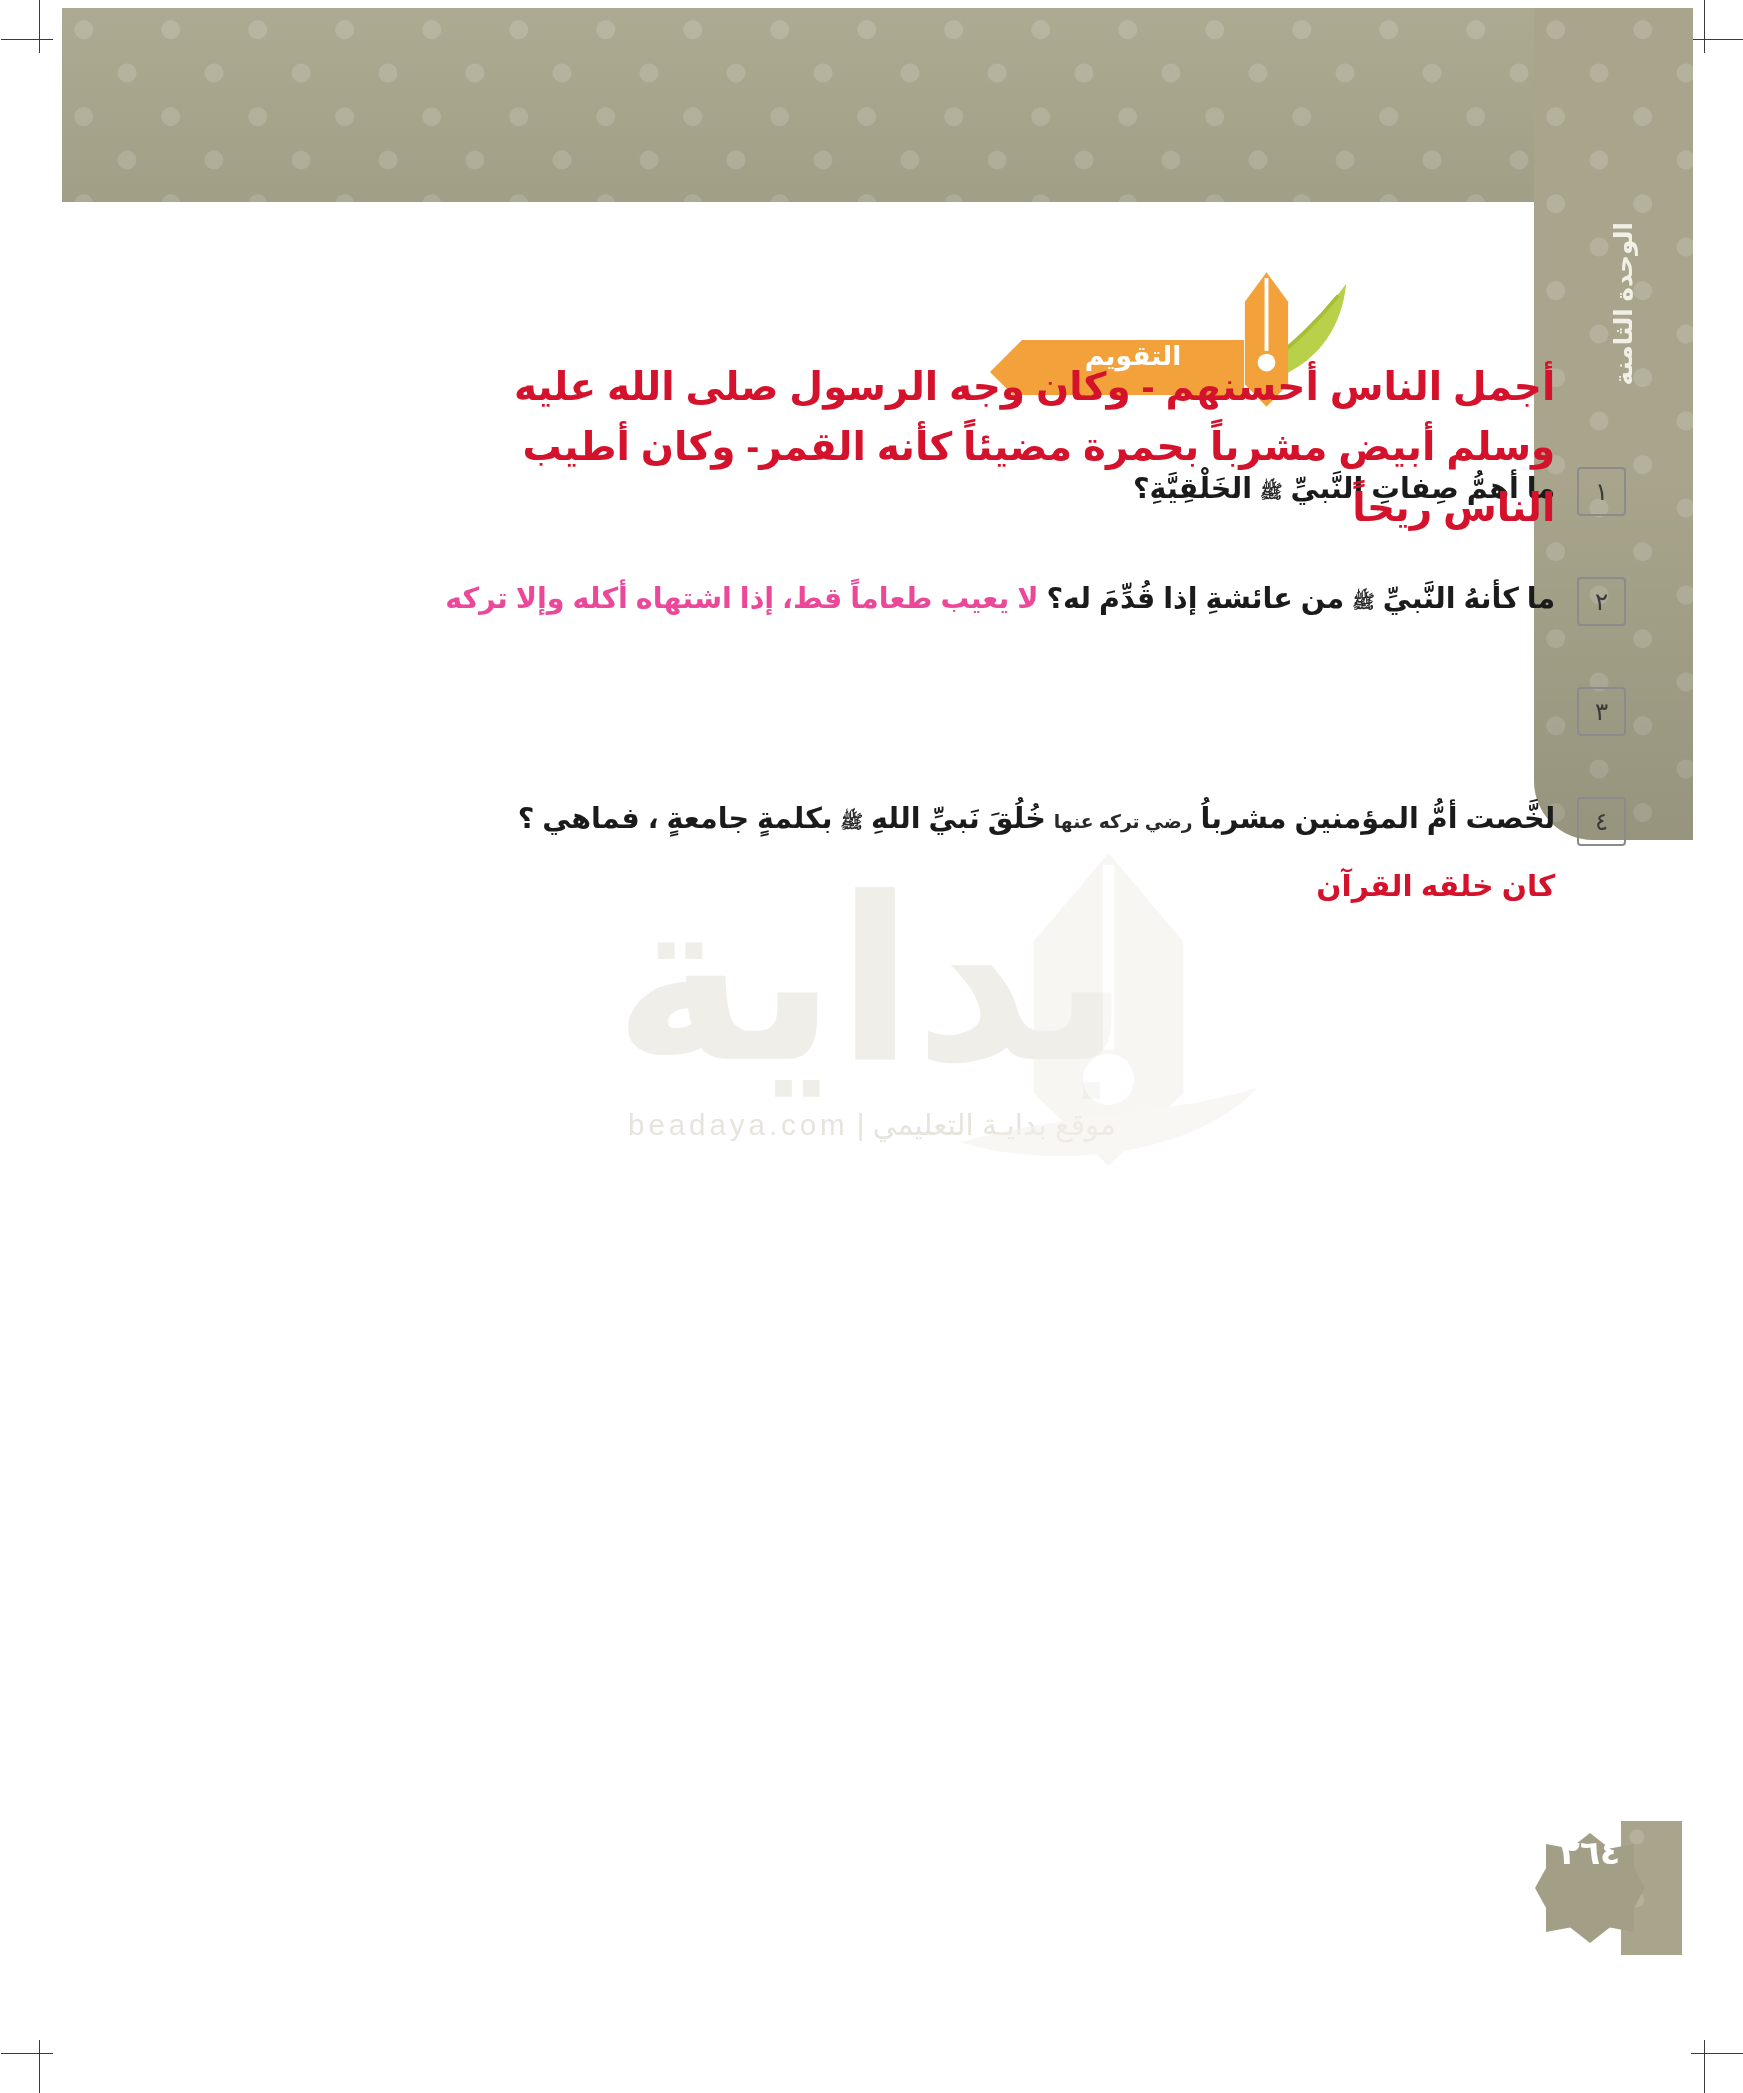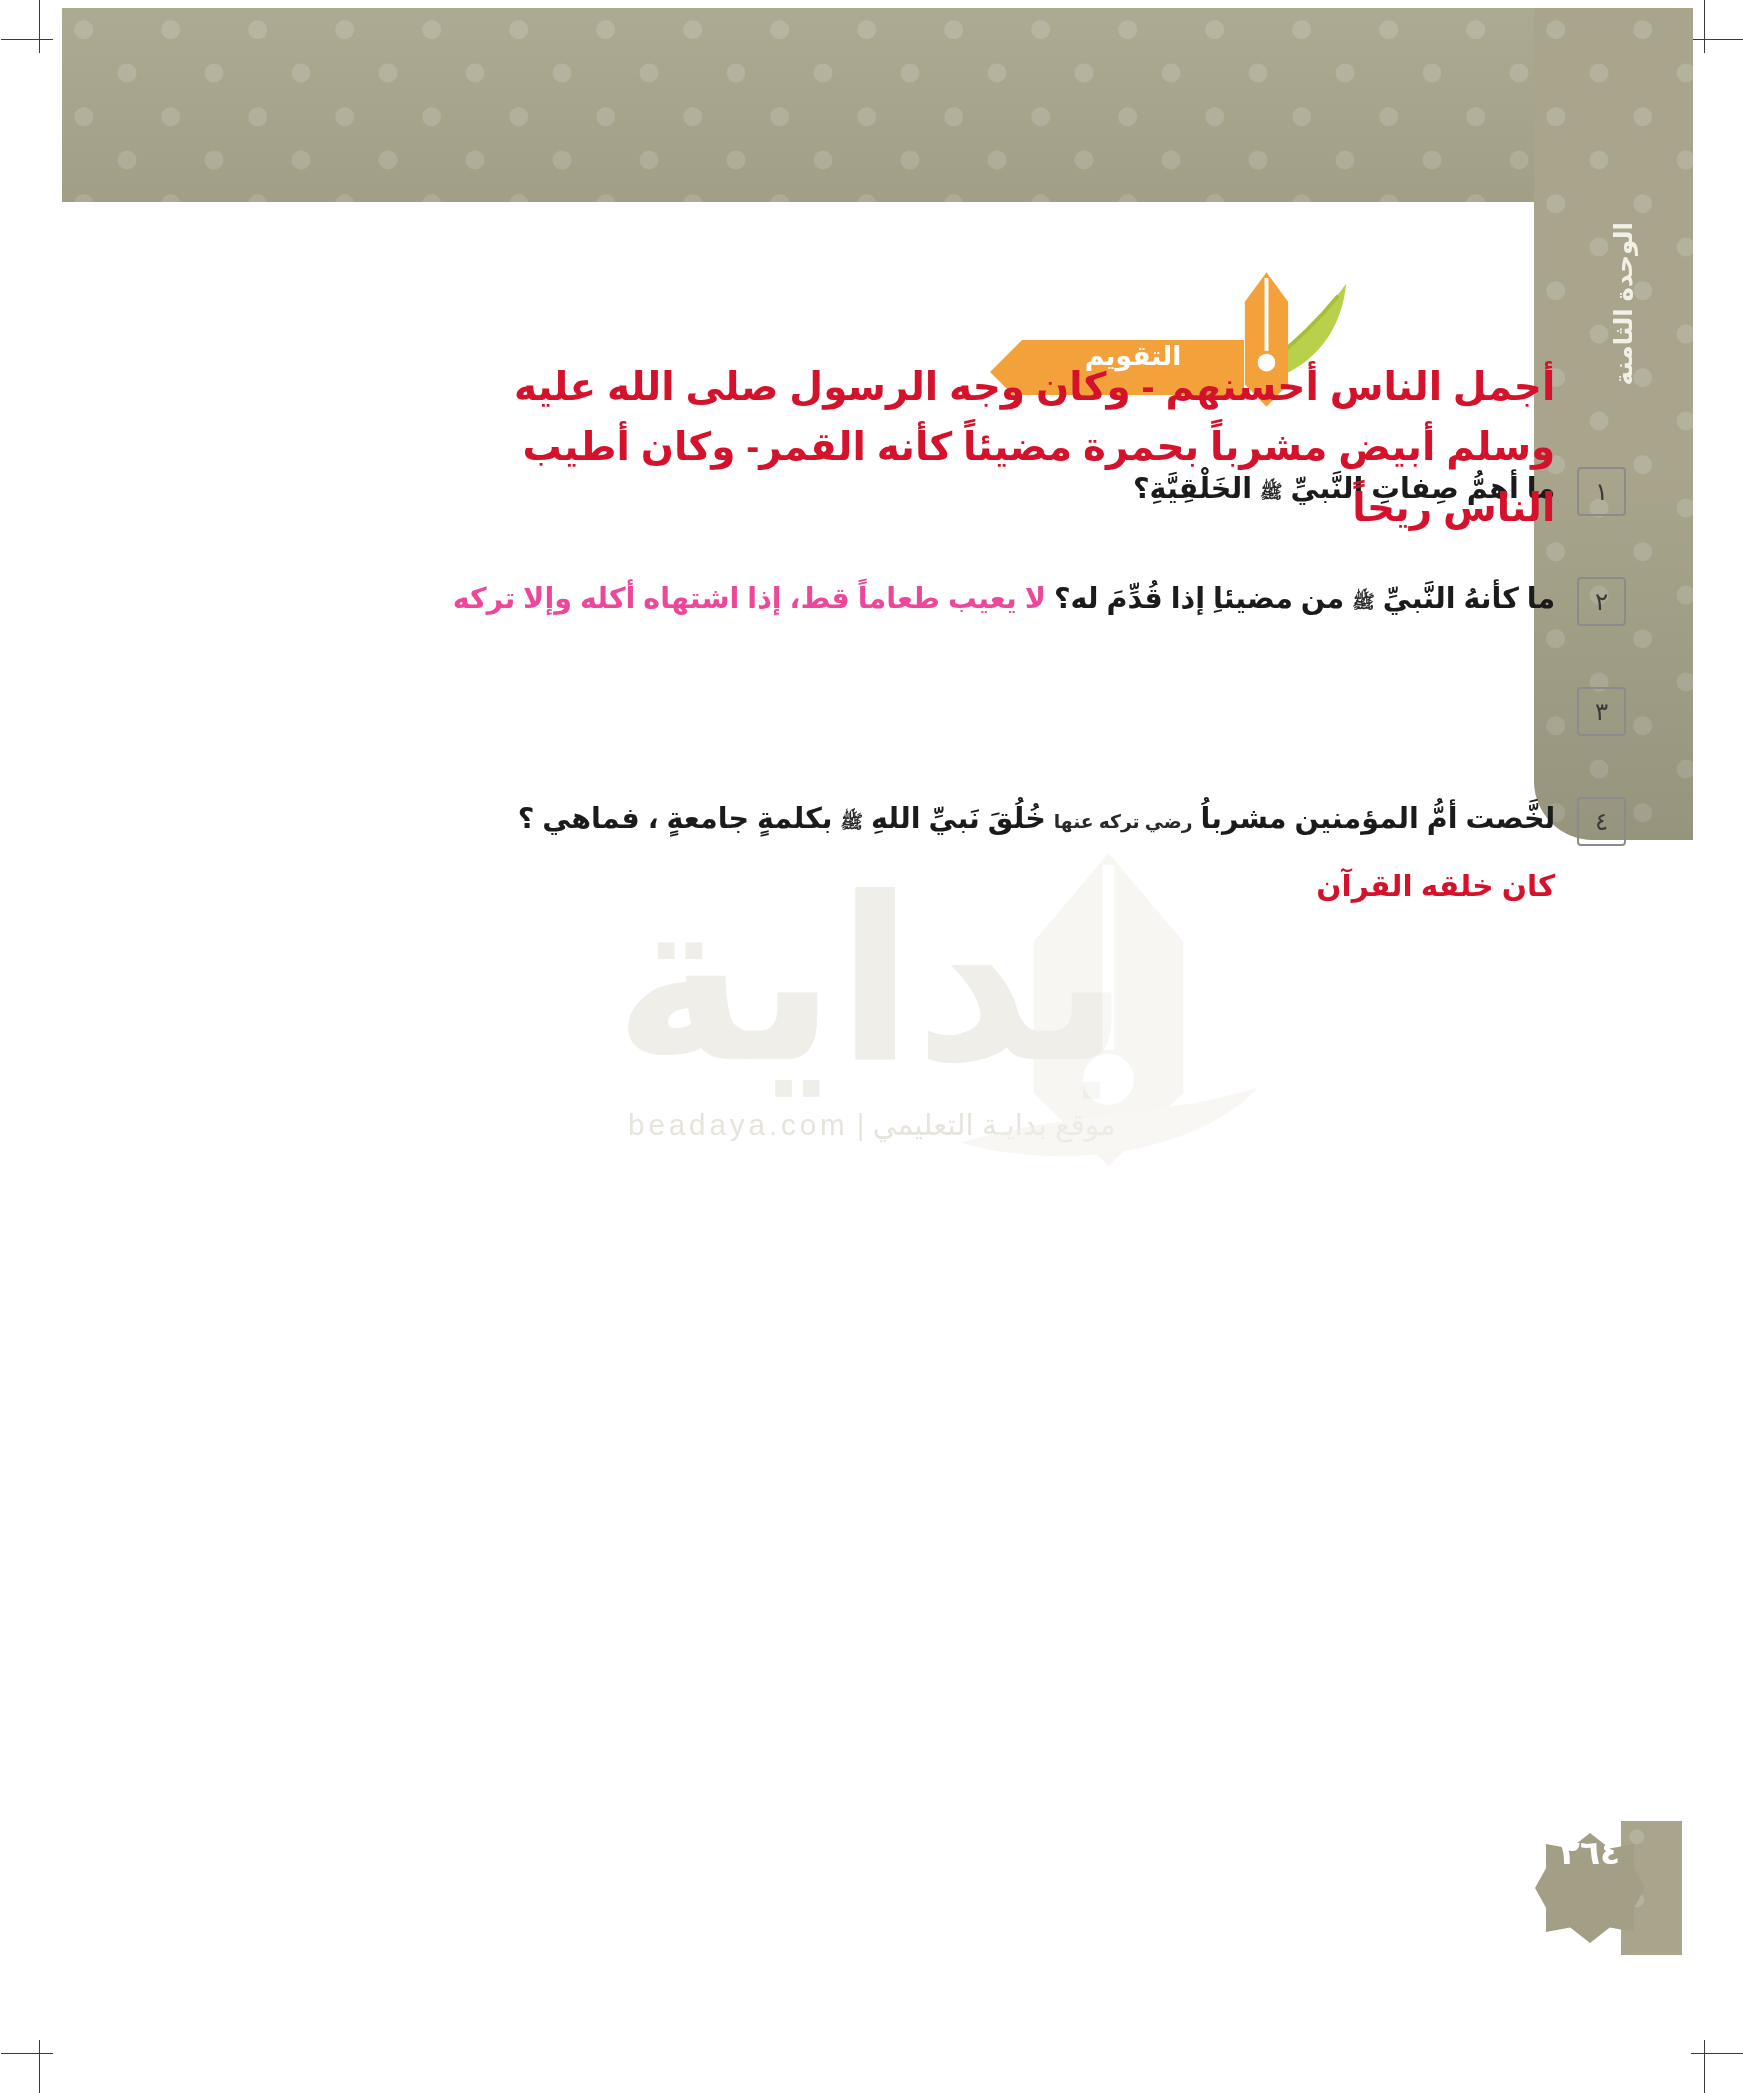--- a/index.html
+++ b/index.html
@@ -331,21 +331,21 @@
         <span class="honorific">ﷺ</span>
         <span class="q-text">الخَلْقِيَّةِ؟</span>
       </div>
     </div>
 
     <div class="q-row">
       <div class="q-num">٢</div>
       <div class="q-body">
         <span class="q-text">ما كأنهُ النَّبيِّ</span>
         <span class="honorific">ﷺ</span>
-        <span class="q-text">من مضيئاِ إذا قُدِّمَ له؟</span>
+        <span class="q-text">من عائشةِ إذا قُدِّمَ له؟</span>
         <span class="answer">لا يعيب طعاماً قط، إذا اشتهاه أكله وإلا تركه</span>
       </div>
     </div>
 
     <div class="q-row">
       <div class="q-num">٣</div>
     </div>
 
     <div class="q-row">
       <div class="q-num">٤</div>

